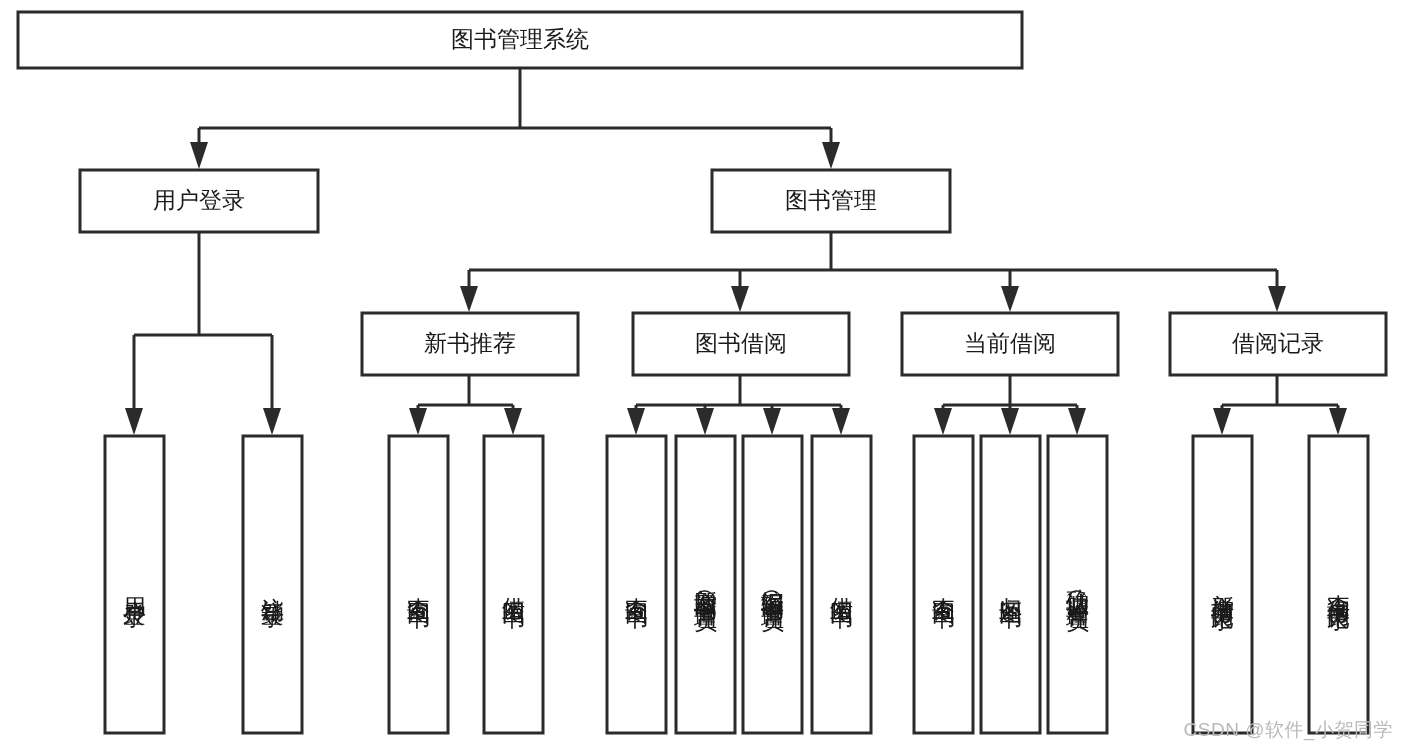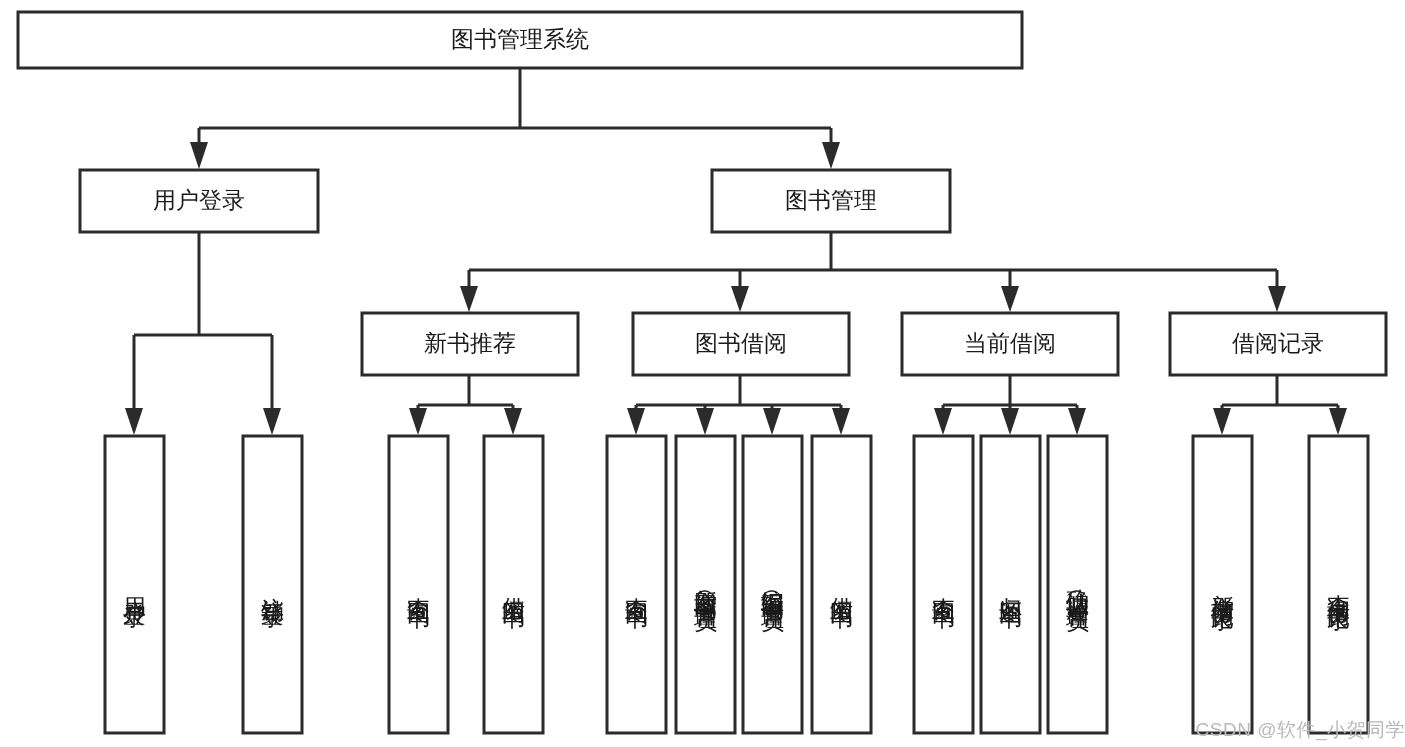--- a/index.html
+++ b/index.html
@@ -60,21 +60,21 @@
     letter-spacing: 3px;
     line-height: 1;
     display: flex;
     align-items: center;
     justify-content: center;
     pointer-events: none;
     white-space: nowrap;
   }
   .watermark {
     position: absolute;
-    right: 8px;
+    right: 20px;
     bottom: 4px;
     font-family: "Liberation Sans", "DejaVu Sans", sans-serif;
     font-size: 19px;
     color: #b9b9b9;
     letter-spacing: 0.5px;
     white-space: nowrap;
   }
 </style>
 </head>
 <body>

